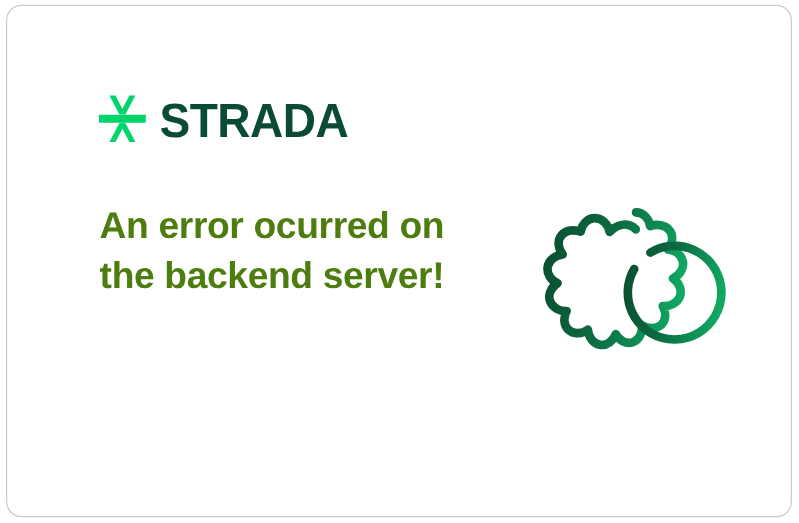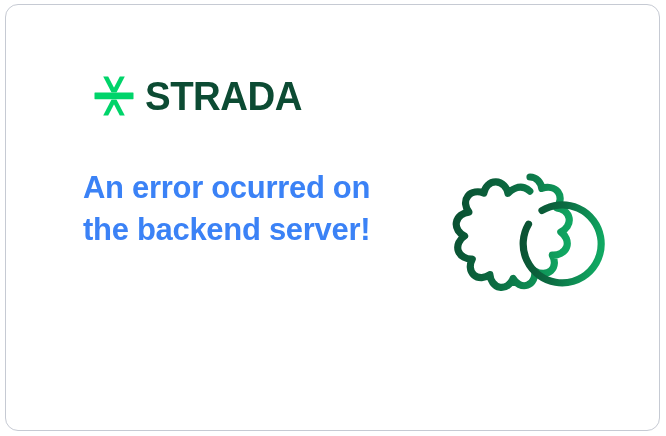--- a/index.html
+++ b/index.html
@@ -24,24 +24,24 @@
     box-sizing: border-box;
     background: #ffffff;
     border: 1px solid #c6cad3;
     border-radius: 13px;
     overflow: hidden;
   }
 
   
   .brand {
     position: absolute;
-    left: 86px;
+    left: 74px;
     top: 66px;
     display: flex;
-    align-items: center;
+    align-items: flex-end;
     height: 50px;
   }
   .brand-mark {
     width: 44px;
     height: 44px;
     display: block;
     flex: 0 0 auto;
   }
   .brand-wordmark {
     margin-left: 9px;
@@ -61,21 +61,21 @@
     position: absolute;
     left: 77px;
     top: 162px;
     width: 300px;
     margin: 0;
     font-family: "Liberation Sans", sans-serif;
     font-size: 31px;
     font-weight: bold;
     line-height: 42px;
     letter-spacing: -0.3px;
-    color: #3b82f6;
+    color: #4d7c0f;
   }
 
   
   .gear-illustration {
     position: absolute;
     left: 444px;
     top: 138px;
     width: 160px;
     height: 166px;
   }

